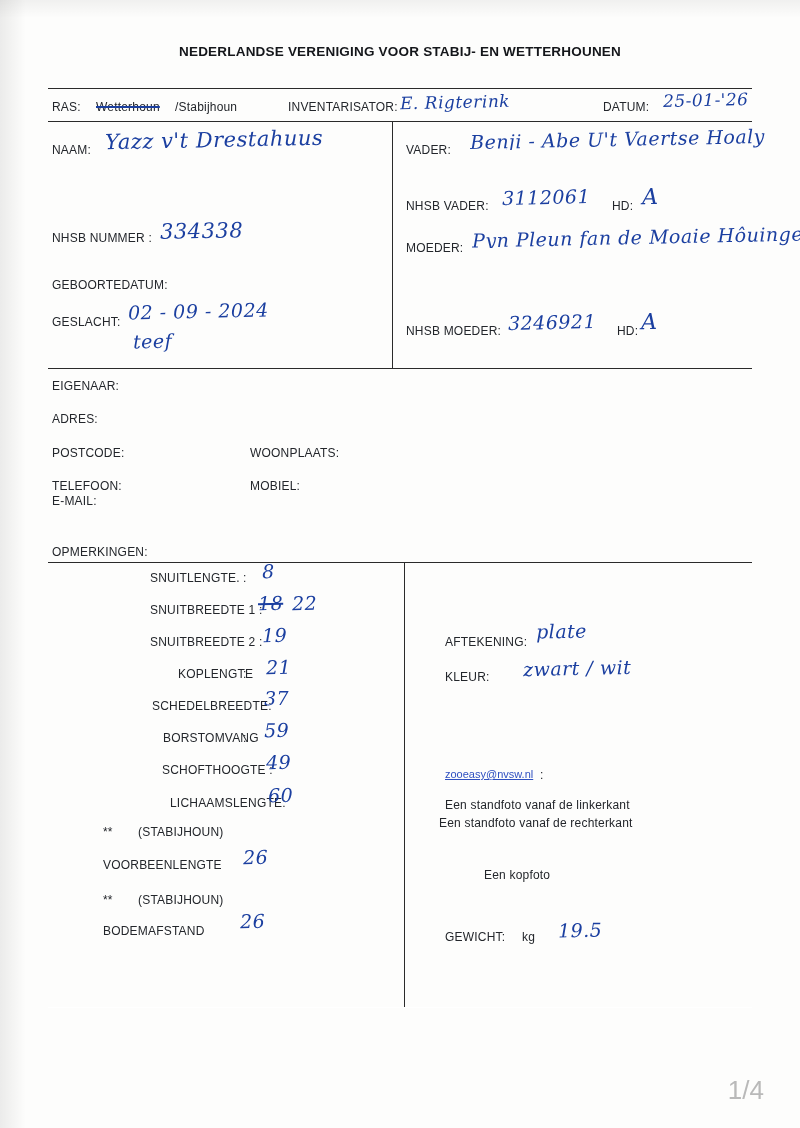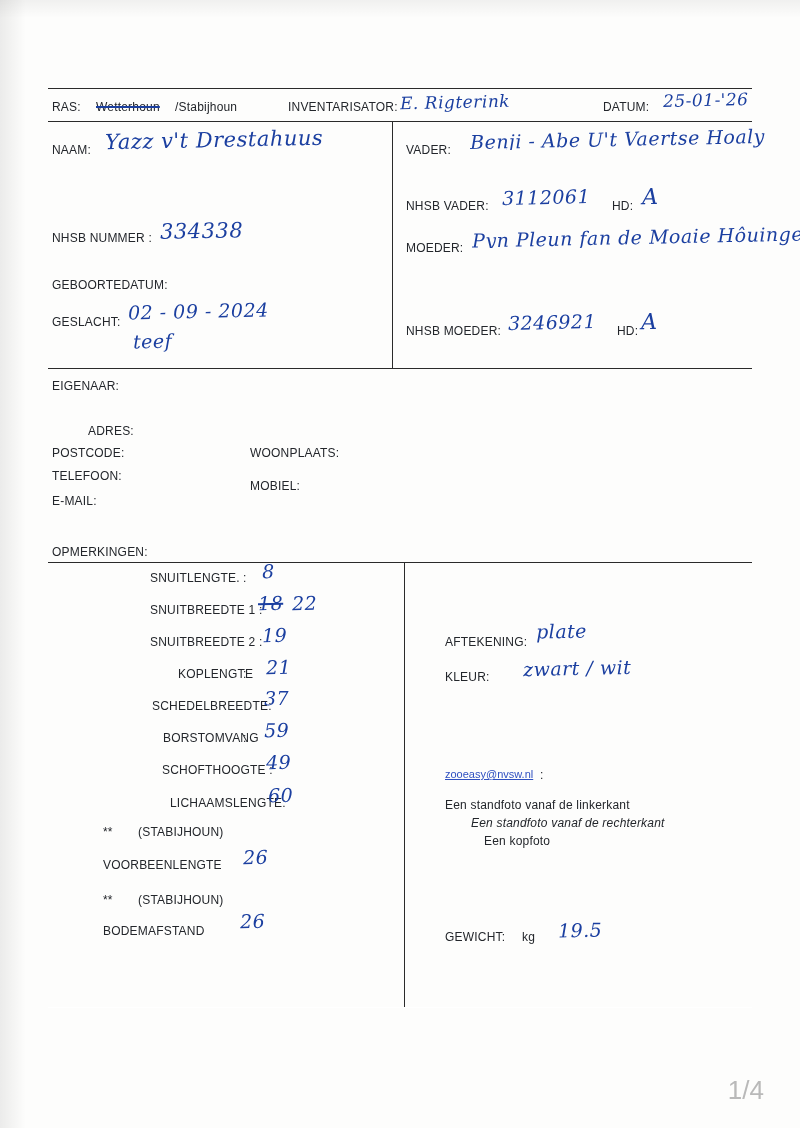--- a/index.html
+++ b/index.html
@@ -74,20 +74,21 @@
   .shadow-l { position:absolute; left:0; top:0; bottom:0; width:26px;
     background: linear-gradient(to right, rgba(0,0,0,0.07), rgba(0,0,0,0)); }
   .shadow-t { position:absolute; left:0; right:0; top:0; height:18px;
     background: linear-gradient(to bottom, rgba(0,0,0,0.05), rgba(0,0,0,0)); }
 </style>
 </head>
 <body>
 
 <div class="page">
 
+  <div class="title">NEDERLANDSE VERENIGING VOOR STABIJ- EN WETTERHOUNEN</div>
 
   <div class="rule" style="left:48px; top:88px; width:704px;"></div>
 
   <div class="abs printed" style="left:52px; top:100px;">RAS:</div>
   <div class="abs printed strike" style="left:96px; top:100px;">Wetterhoun</div>
   <div class="abs printed" style="left:175px; top:100px;">/Stabijhoun</div>
 
   <div class="abs printed" style="left:288px; top:100px;">INVENTARISATOR:</div>
   <div class="abs" style="left:400px; top:92px;"><span class="hw sm">E. Rigterink</span></div>
 
@@ -121,24 +122,24 @@
   <div class="abs" style="left:472px; top:226px; overflow:hidden; width:330px;"><span class="hw">Pyn Pleun fan de Moaie Hôuinge</span></div>
 
   <div class="abs printed" style="left:406px; top:324px;">NHSB MOEDER:</div>
   <div class="abs" style="left:508px; top:311px;"><span class="hw">3246921</span></div>
   <div class="abs printed" style="left:617px; top:324px;">HD:</div>
   <div class="abs" style="left:641px; top:309px;"><span class="hw" style="font-size:22px;">A</span></div>
 
   <div class="rule" style="left:48px; top:368px; width:704px;"></div>
 
   <div class="abs printed" style="left:52px; top:379px;">EIGENAAR:</div>
-  <div class="abs printed" style="left:52px; top:424px;margin-left:36px;">ADRES:</div>
+  <div class="abs printed" style="left:52px; top:412px;">ADRES:</div>
   <div class="abs printed" style="left:52px; top:446px;">POSTCODE:</div>
   <div class="abs printed" style="left:250px; top:446px;">WOONPLAATS:</div>
-  <div class="abs printed" style="left:52px; top:469px;">TELEFOON:</div>
+  <div class="abs printed" style="left:52px; top:479px;">TELEFOON:</div>
   <div class="abs printed" style="left:250px; top:479px;">MOBIEL:</div>
   <div class="abs printed" style="left:52px; top:494px;">E-MAIL:</div>
   <div class="abs printed" style="left:52px; top:545px;">OPMERKINGEN:</div>
 
   <div class="rule" style="left:48px; top:562px; width:704px;"></div>
 
   <div class="vrule" style="left:404px; top:562px; height:445px;"></div>
 
   <div class="abs printed" style="left:150px; top:571px;">SNUITLENGTE.</div>
   <div class="abs printed" style="left:243px; top:571px;">:</div>
@@ -181,22 +182,22 @@
   <div class="abs printed" style="left:445px; top:635px;">AFTEKENING:</div>
   <div class="abs" style="left:536px; top:620px;"><span class="hw">plate</span></div>
 
   <div class="abs printed" style="left:445px; top:670px;">KLEUR:</div>
   <div class="abs" style="left:523px; top:657px;"><span class="hw">zwart / wit</span></div>
 
   <a class="abs mail" href="#" style="left:445px; top:768px;">zooeasy@nvsw.nl</a>
   <div class="abs printed" style="left:540px; top:768px;">:</div>
 
   <div class="abs printed" style="left:445px; top:798px;">Een standfoto vanaf de linkerkant</div>
-  <div class="abs printed" style="left:471px; top:816px;font-style:italic;">Een standfoto vanaf de rechterkant</div>
-  <div class="abs printed" style="left:445px; top:834px;padding-left:39px;">Een kopfoto</div>
+  <div class="abs printed" style="left:439px; top:816px;">Een standfoto vanaf de rechterkant</div>
+  <div class="abs printed" style="left:445px; top:868px;padding-left:39px;">Een kopfoto</div>
 
   <div class="abs printed" style="left:445px; top:930px;">GEWICHT:</div>
   <div class="abs printed" style="left:522px; top:930px;">kg</div>
   <div class="abs" style="left:558px; top:919px;"><span class="hw">19.5</span></div>
 
   <div class="rule" style="left:48px; top:1007px; width:704px; background:#ffffff;"></div>
 
   <div class="pagenum">1/4</div>
 
   <div class="shadow-l"></div>

